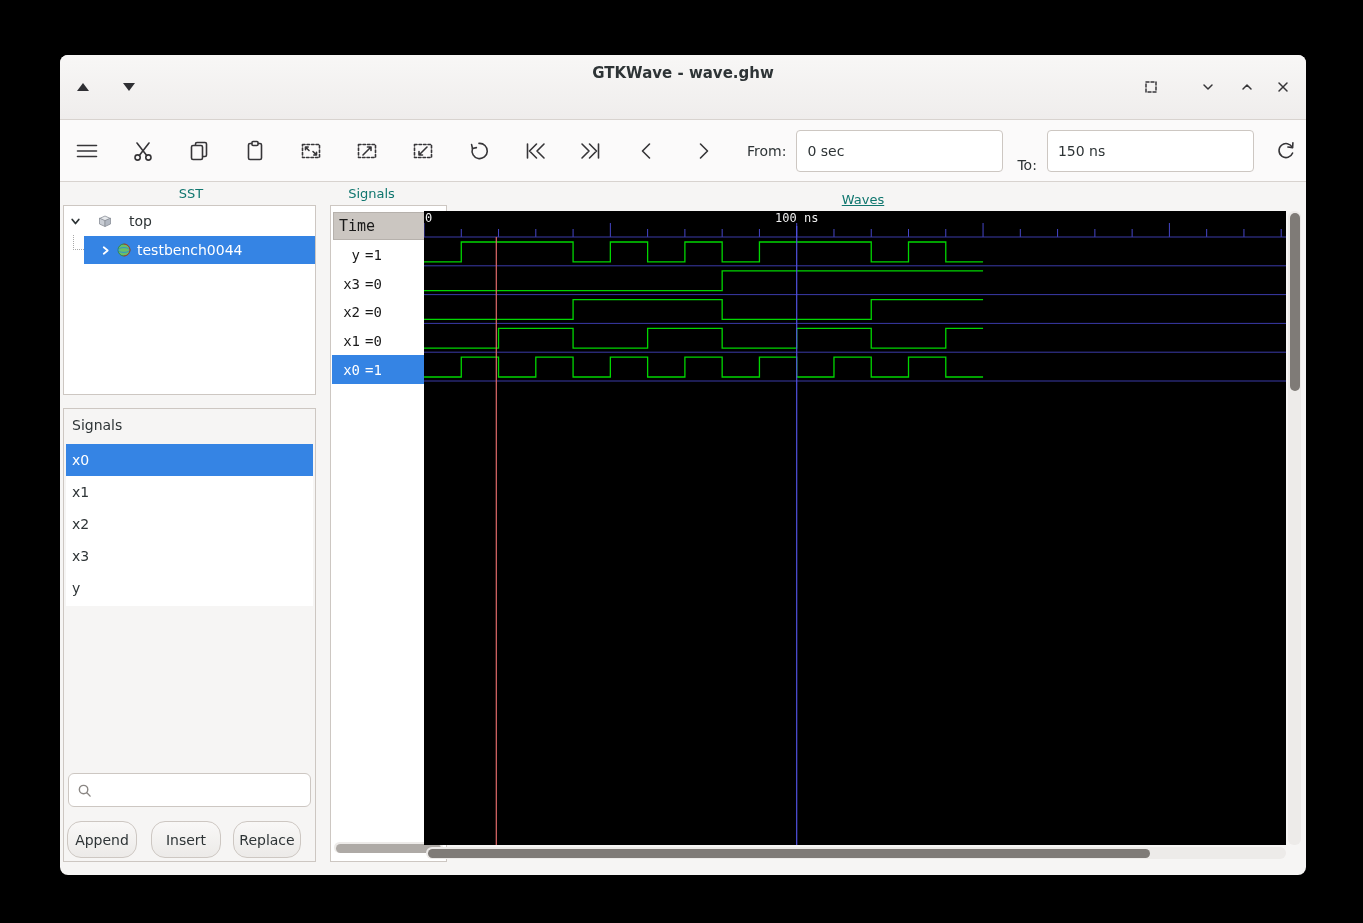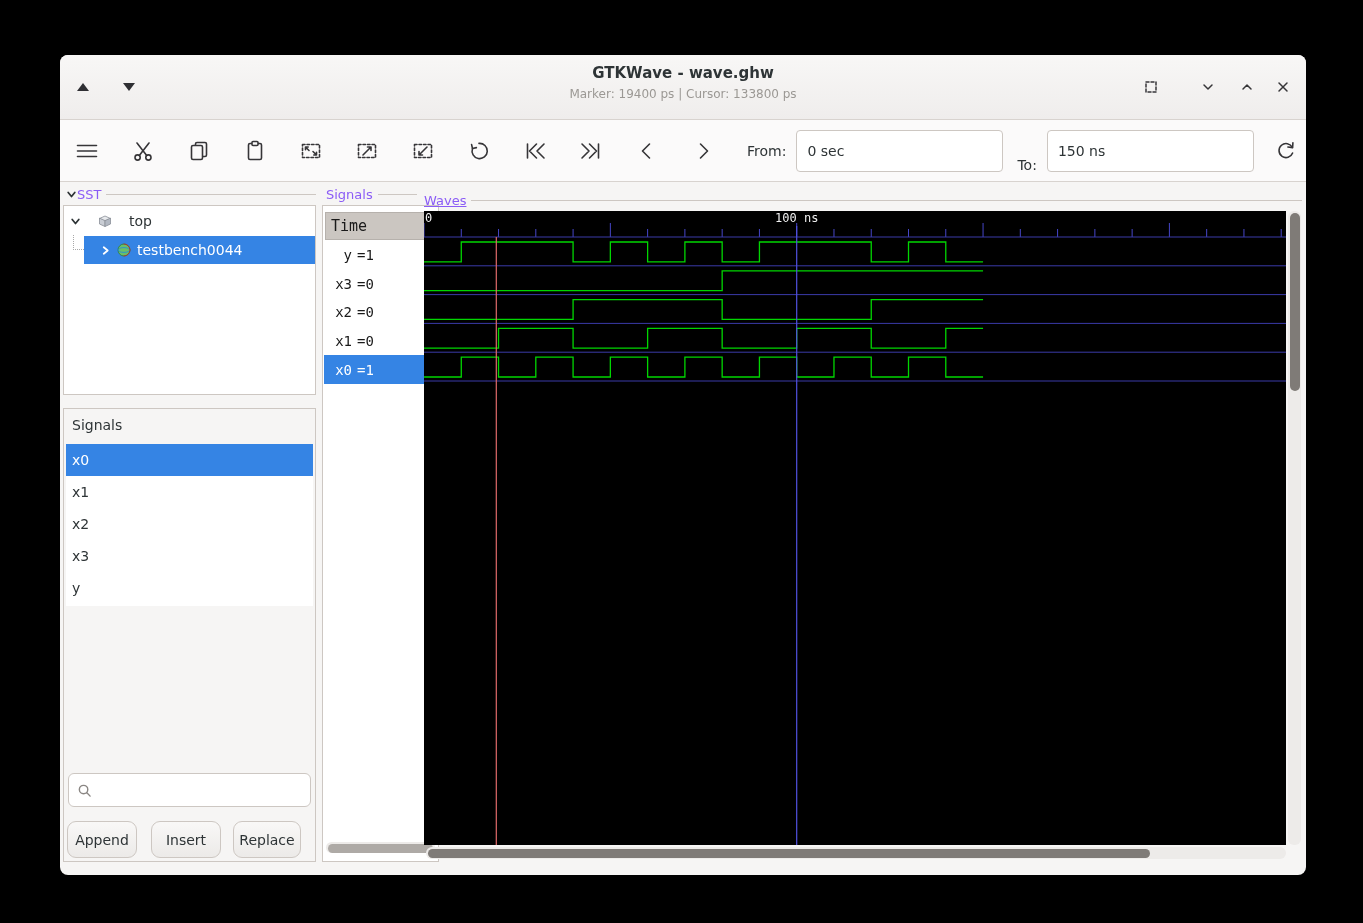--- a/index.html
+++ b/index.html
@@ -27,43 +27,43 @@
            border-bottom:1px solid #d8d3cf;display:flex;align-items:center;
            padding-left:15px;box-sizing:border-box;}
   .ticon{width:24px;height:24px;margin-right:32px;flex:none;}
   .ticon svg{stroke:#363538;fill:none;stroke-width:1.6;stroke-linecap:round;stroke-linejoin:round;}
   .tb-label{font-size:14px;color:#2e3436;margin-right:10px;flex:none;}
   .tb-input{width:185px;height:40px;border:1px solid #cdc7c2;border-radius:4px;
             font-size:14px;padding:0 10px;color:#2e3436;background:#fff;flex:none;
             font-family:"DejaVu Sans","Liberation Sans",sans-serif;}
   .sp{flex:none;}
   
-  .frame-label{position:absolute;font-size:13px;color:#8b5cf6;display:flex;
-               align-items:center;height:16px;}
+  .frame-label{position:absolute;font-size:13px;color:#0f766e;display:flex;
+               align-items:center;height:16px;flex-direction:column;}
   .frame-label .tail{flex:1;height:0;border-top:1px solid #cdc7c2;margin-left:5px;}
   .panel-box{position:absolute;background:#fff;border:1px solid #cdc7c2;box-sizing:border-box;}
   
   .tree-row1{height:30px;display:flex;align-items:center;gap:16px;padding-left:6px;
              font-size:14px;color:#2e3436;}
   .tree-row2{position:relative;height:28px;margin-left:20px;background:#3584e4;color:#fff;
              display:flex;align-items:center;gap:5px;padding-left:16px;font-size:14px;}
   .tree-guide{position:absolute;left:9px;top:29px;width:10px;height:14px;
               border-left:1px dotted #a9a9a9;border-bottom:1px dotted #a9a9a9;}
   
   .sig-frame{position:absolute;background:#f6f5f4;border:1px solid #cdc7c2;box-sizing:border-box;}
   .sig-frame .hdr{padding:8px 0 0 8px;font-size:14px;color:#2e3436;}
   .sig-list{position:absolute;left:2px;right:2px;top:35px;height:162px;background:#fff;}
   .sig-item{height:32px;line-height:32px;padding-left:6px;font-size:14px;color:#2e3436;}
   .sig-item.selected{background:#3584e4;color:#fff;}
   .search-box{position:absolute;left:4px;right:4px;top:364px;height:34px;background:#fff;
               border:1px solid #cdc7c2;border-radius:6px;display:flex;align-items:center;
               padding-left:8px;box-sizing:border-box;}
   .search-box input{border:none;outline:none;flex:1;font-size:14px;margin-left:6px;background:transparent;}
   .btn{position:absolute;top:412px;height:37px;background:linear-gradient(#f9f8f7,#eceae8);
-       border:1px solid #cdc7c2;border-radius:9px;font-size:14px;color:#2e3436;
+       border:1px solid #cdc7c2;border-radius:14px;font-size:14px;color:#2e3436;
        display:flex;align-items:center;justify-content:center;box-sizing:border-box;}
   
   .time-hdr{position:absolute;top:6px;left:2px;right:2px;height:28px;background:#cbc6c1;
             border:1px solid #b6b1ac;box-sizing:border-box;
             font-family:"DejaVu Sans Mono","Liberation Mono",monospace;font-size:15px;
             line-height:26px;padding-left:5px;color:#1a1a1a;}
   .sigrows{position:absolute;top:35px;left:1px;right:1px;}
   .sigrow{height:28.6px;display:flex;align-items:center;
           font-family:"DejaVu Sans Mono","Liberation Mono",monospace;font-size:14px;color:#1a1a1a;}
   .sigrow .nm{width:26px;text-align:right;margin:0 5px 0 2px;}
@@ -85,21 +85,20 @@
 <div id="win">
 
   <div class="titlebar">
     <div class="tb-btn" style="left:8px;">
         <div class="tri-up"></div>
       </div>
     <div class="tb-btn" style="left:54px;">
         <div class="tri-down"></div>
       </div>
     <div class="win-title">GTKWave - wave.ghw</div>
-    <div class="win-subtitle">Marker: 19400 ps | Cursor: 133800 ps</div>
     <div class="tb-btn tb-ico" style="left:1076px;">
       <svg width="16" height="16" viewBox="0 0 16 16">
           <rect x="3" y="3" width="10" height="10" stroke-dasharray="3 2"></rect>
         </svg>
     </div>
     <div class="tb-btn tb-ico" style="left:1133px;">
       <svg width="16" height="16" viewBox="0 0 16 16">
           <path d="M4 6 L8 10 L12 6"></path>
         </svg>
     </div>
@@ -221,21 +220,21 @@
     </div>
     <div class="btn" style="left:3px;width:70px;">Append</div>
     <div class="btn" style="left:87px;width:70px;">Insert</div>
     <div class="btn" style="left:169px;width:68px;">Replace</div>
   </div>
 
   <div class="frame-label" style="left:266px;top:131px;width:91px;">
     <span>Signals</span>
     <span class="tail"></span>
   </div>
-  <div class="panel-box" style="left:262px;top:150px;width:117px;height:657px;">
+  <div class="panel-box" style="left:270px;top:150px;width:117px;height:657px;">
     <div class="time-hdr">Time</div>
     <div class="sigrows">
       <div class="sigrow">
           <span class="nm">y</span>
           <span>=1</span>
         </div>
       <div class="sigrow">
           <span class="nm">x3</span>
           <span>=0</span>
         </div>

